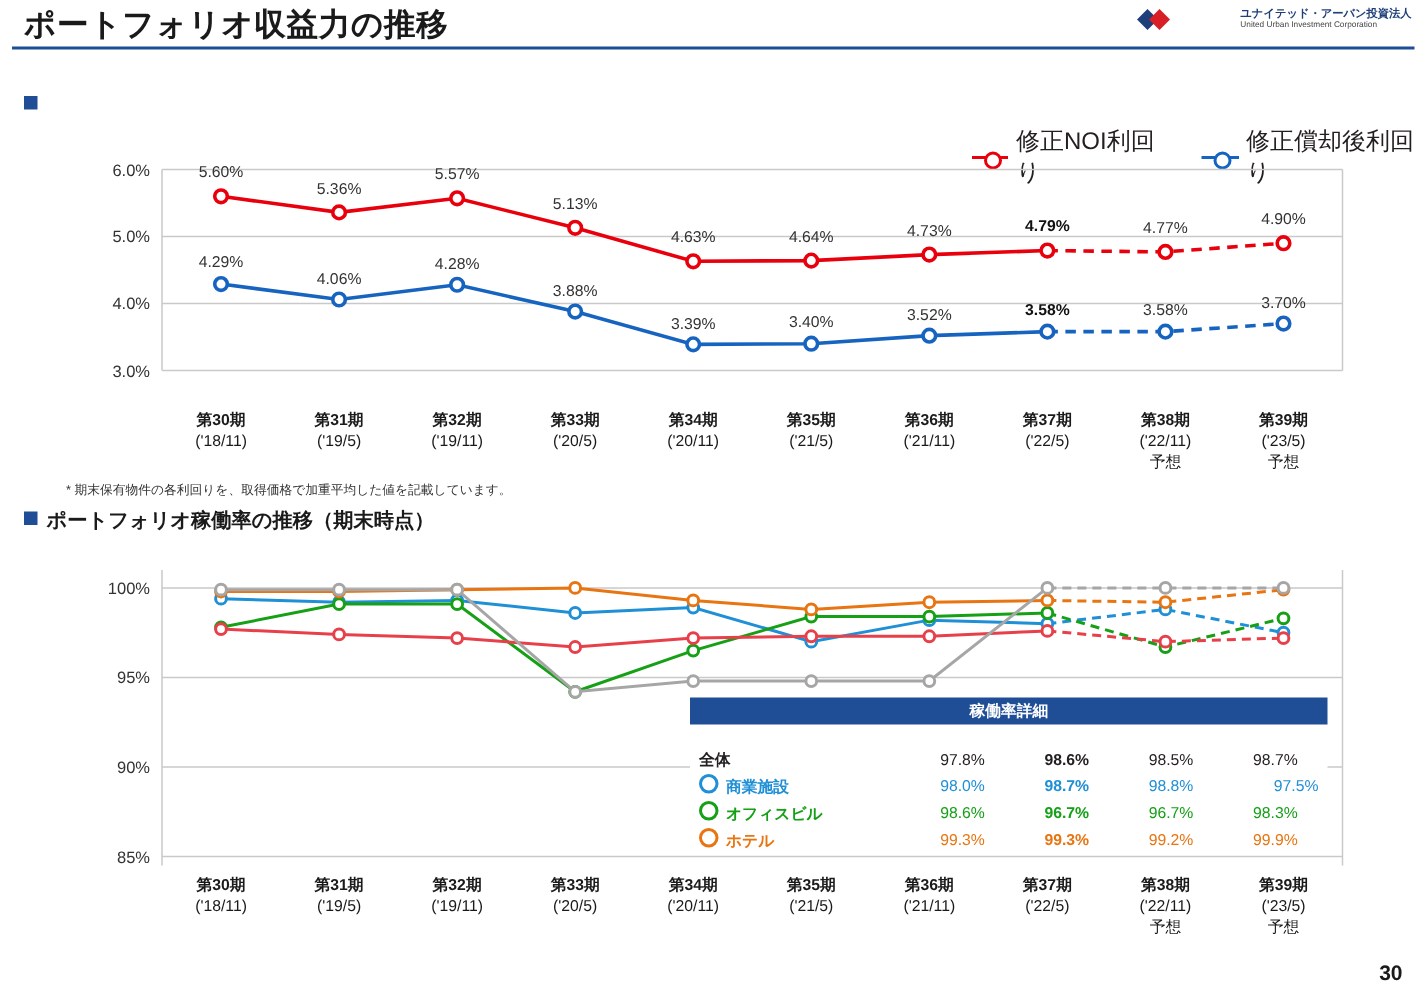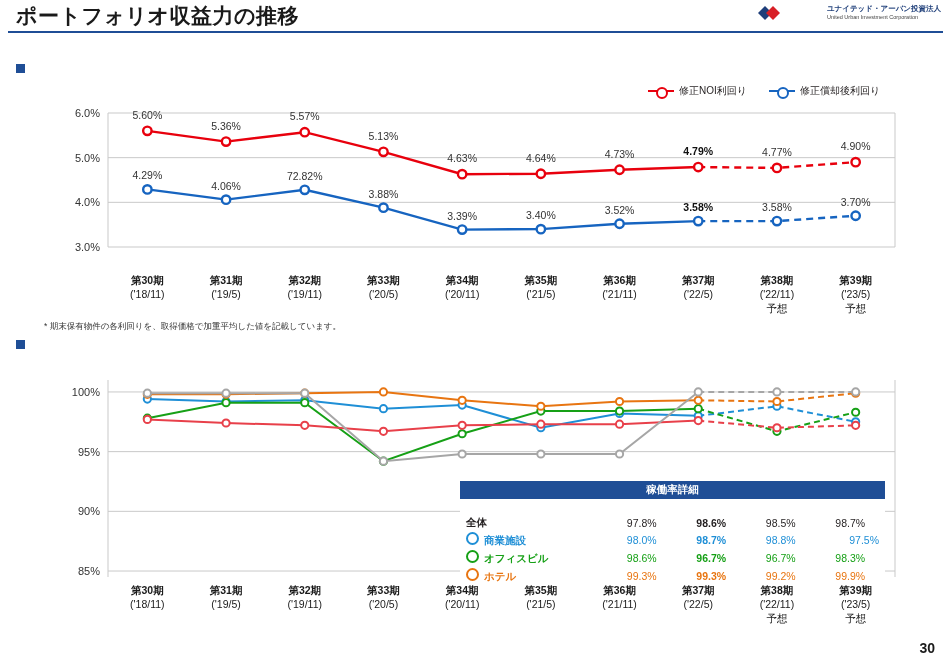--- a/index.html
+++ b/index.html
@@ -63,32 +63,32 @@
   }
   .xcat b{font-weight:bold;display:block;}
   .xcat span{display:block;}
   .dlabel{
     position:absolute;font-size:10.5px;color:#333;text-align:center;white-space:nowrap;
   }
   .dlabel.bold{font-weight:bold;color:#111;}
 
   
   .legend{
-    position:absolute;display:flex;gap:22px;align-items:center;font-size:10px;
+    position:absolute;display:flex;gap:22px;align-items:center;font-size:16px;
   }
   .legend .li{display:flex;align-items:center;gap:5px;}
   .legend .ln{width:26px;height:2.5px;position:relative;}
   .legend .ln::after{
     content:"";position:absolute;left:8px;top:-3px;width:8px;height:8px;border-radius:50%;
     background:#fff;border:2.5px solid currentColor;
   }
 
   
   .tbl{
-    position:absolute;border-collapse:collapse;font-size:10.5px;background:#fff;margin-top:16px;
+    position:absolute;border-collapse:collapse;font-size:10.5px;background:#fff;
   }
   .tbl th.hdr{
     background:#1f4e96;color:#fff;font-size:10.5px;font-weight:bold;
     padding:2px 0;text-align:center;
   }
   .tbl td{
     padding:1px 6px;white-space:nowrap;
   }
   .tbl td.name{text-align:left;font-weight:bold;}
   .tbl td.val{text-align:center;}
@@ -177,21 +177,21 @@
     <div class="dlabel" style="left: 274.75px; width: 60px; top: 110.207px;">5.57%</div>
     <div class="dlabel" style="left: 353.45px; width: 60px; top: 129.86px;">5.13%</div>
     <div class="dlabel" style="left: 432.15px; width: 60px; top: 152.193px;">4.63%</div>
     <div class="dlabel" style="left: 510.85px; width: 60px; top: 151.747px;">4.64%</div>
     <div class="dlabel" style="left: 589.55px; width: 60px; top: 147.727px;">4.73%</div>
     <div class="dlabel bold" style="left: 668.25px; width: 60px; top: 145.047px;">4.79%</div>
     <div class="dlabel" style="left: 746.95px; width: 60px; top: 145.94px;">4.77%</div>
     <div class="dlabel" style="left: 825.65px; width: 60px; top: 140.133px;">4.90%</div>
     <div class="dlabel" style="left: 117.35px; width: 60px; top: 169.38px;">4.29%</div>
     <div class="dlabel" style="left: 196.05px; width: 60px; top: 179.653px;">4.06%</div>
-    <div class="dlabel" style="left: 274.75px; width: 60px; top: 169.827px;">72.82%</div>
+    <div class="dlabel" style="left: 274.75px; width: 60px; top: 169.827px;">4.28%</div>
     <div class="dlabel" style="left: 353.45px; width: 60px; top: 187.693px;">3.88%</div>
     <div class="dlabel" style="left: 432.15px; width: 60px; top: 209.58px;">3.39%</div>
     <div class="dlabel" style="left: 510.85px; width: 60px; top: 209.133px;">3.40%</div>
     <div class="dlabel" style="left: 589.55px; width: 60px; top: 203.773px;">3.52%</div>
     <div class="dlabel bold" style="left: 668.25px; width: 60px; top: 201.093px;">3.58%</div>
     <div class="dlabel" style="left: 746.95px; width: 60px; top: 201.093px;">3.58%</div>
     <div class="dlabel" style="left: 825.65px; width: 60px; top: 195.733px;">3.70%</div>
   </div>
 
 <div id="xaxis1">
@@ -235,21 +235,21 @@
     <div class="xcat" style="left: 810.65px; width: 90px; top: 273px;">
       <b>第39期</b>
       <span>('23/5)</span>
       <span>予想</span>
     </div>
   </div>
 
 <div class="note" style="left:44px;top:321px;">* 期末保有物件の各利回りを、取得価格で加重平均した値を記載しています。</div>
 
 <div class="sect-title" style="left:16px;top:338px;">
-  <span class="sq"></span>
+  <span class="sq"></span><span>ポートフォリオ稼働率の推移（期末時点）</span>
 </div>
 
 <div class="chart" id="chart2" style="left:0;top:362px;width:951px;height:225px;">
   <svg id="svg2" width="951" height="225">
       <line x1="108" y1="29.939393939393938" x2="895" y2="29.939393939393938" stroke="#c9c9c9" stroke-width="1"></line>
       <text x="100" y="33.93939393939394" text-anchor="end" font-size="11" fill="#333" font-family="&quot;Liberation Sans&quot;,sans-serif">100%</text>
       <line x1="108" y1="89.63636363636364" x2="895" y2="89.63636363636364" stroke="#c9c9c9" stroke-width="1"></line>
       <text x="100" y="93.63636363636364" text-anchor="end" font-size="11" fill="#333" font-family="&quot;Liberation Sans&quot;,sans-serif">95%</text>
       <line x1="108" y1="149.33333333333334" x2="895" y2="149.33333333333334" stroke="#c9c9c9" stroke-width="1"></line>
       <text x="100" y="153.33333333333334" text-anchor="end" font-size="11" fill="#333" font-family="&quot;Liberation Sans&quot;,sans-serif">90%</text>

